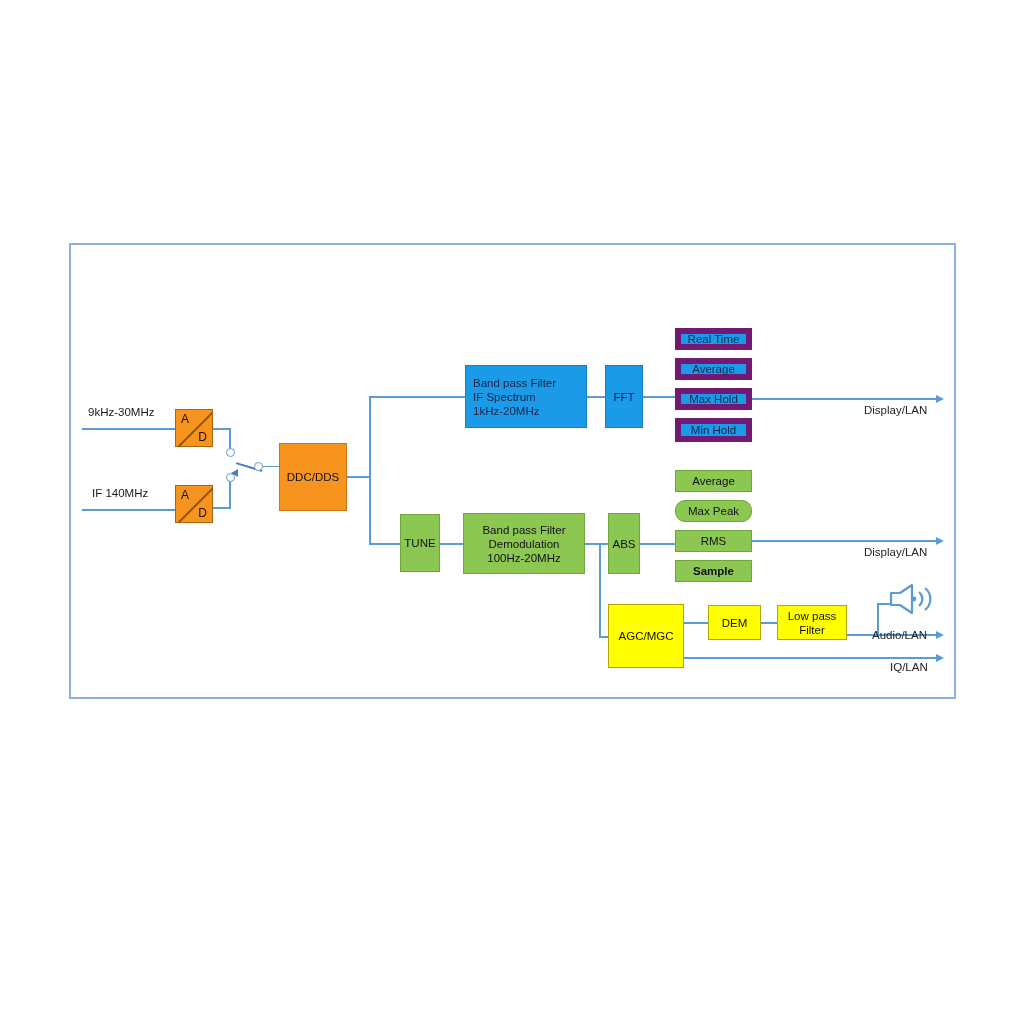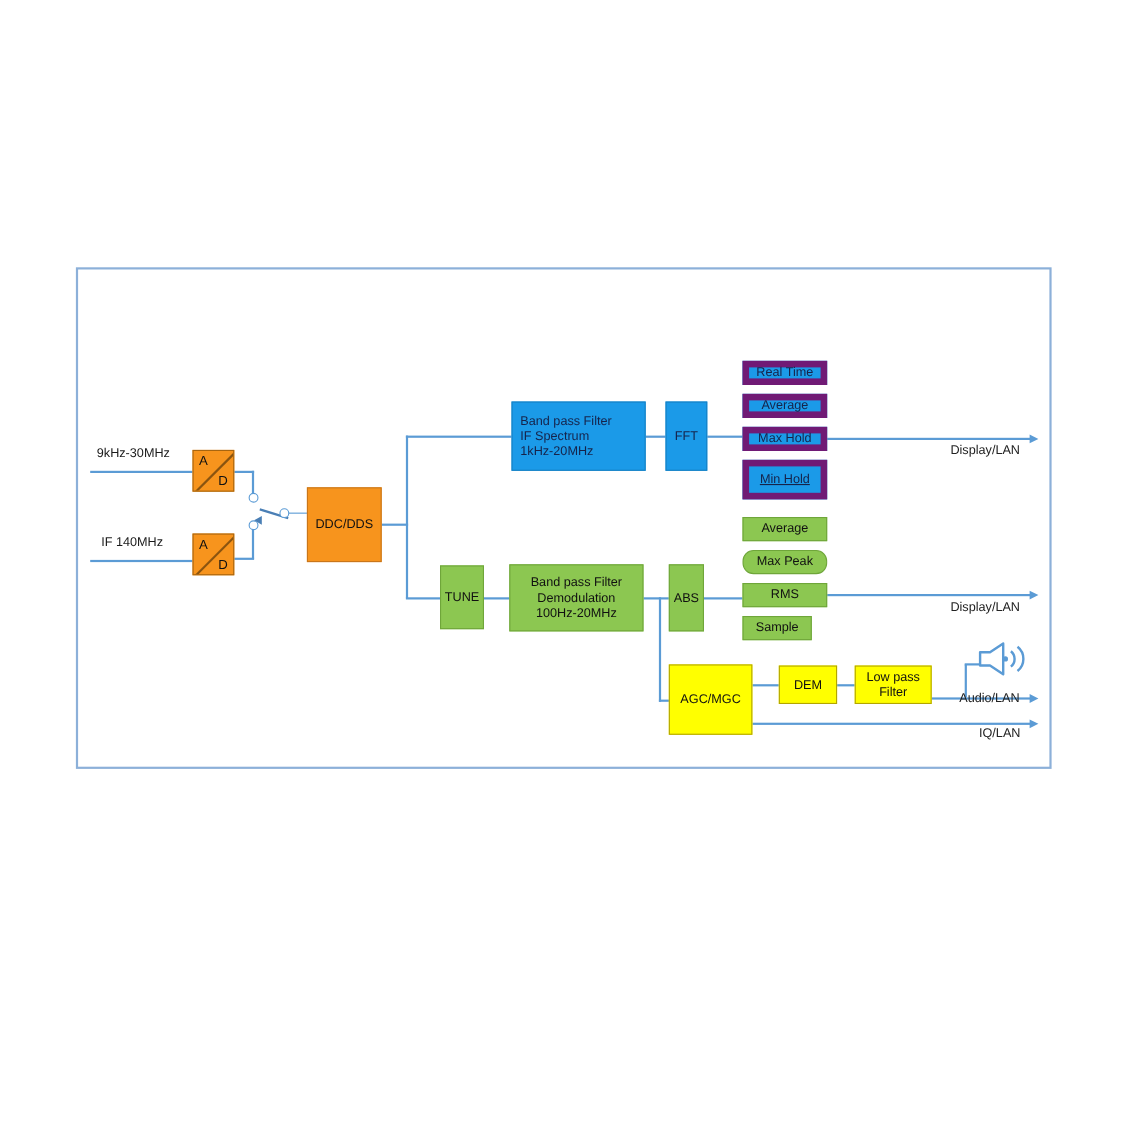--- a/index.html
+++ b/index.html
@@ -174,21 +174,21 @@
 
   <div class="wire wh" style="left:587px;top:396px;width:18px;"></div>
 
   <div class="blk blue" style="left:605px;top:365px;width:38px;height:63px;">FFT</div>
 
   <div class="wire wh" style="left:643px;top:396px;width:32px;"></div>
 
   <div class="blk blue-lbl" style="left:675px;top:328px;width:77px;height:22px;">Real Time</div>
   <div class="blk blue-lbl" style="left:675px;top:358px;width:77px;height:22px;">Average</div>
   <div class="blk blue-lbl" style="left:675px;top:388px;width:77px;height:22px;">Max Hold</div>
-  <div class="blk blue-lbl" style="left:675px;top:418px;width:77px;height:36px;text-decoration:underline;">Min Hold</div>
+  <div class="blk blue-lbl" style="left:675px;top:418px;width:77px;height:24px;">Min Hold</div>
 
   <div class="wire wh" style="left:752px;top:398px;width:186px;"></div>
   <div class="arrow" style="left:936px;top:394.5px;"></div>
   <div class="lbl" style="left:864px;top:404px;">Display/LAN</div>
 
   <div class="wire wh" style="left:369px;top:543px;width:31px;"></div>
 
   <div class="blk green" style="left:400px;top:514px;width:40px;height:58px;">TUNE</div>
 
   <div class="wire wh" style="left:440px;top:543px;width:23px;"></div>
@@ -199,21 +199,21 @@
 
   <div class="wire wh" style="left:585px;top:543px;width:23px;"></div>
 
   <div class="blk green" style="left:608px;top:513px;width:32px;height:61px;">ABS</div>
 
   <div class="wire wh" style="left:640px;top:543px;width:35px;"></div>
 
   <div class="blk green" style="left:675px;top:470px;width:77px;height:22px;">Average</div>
   <div class="blk green" style="left:675px;top:500px;width:77px;height:22px;border-radius:10px;">Max Peak</div>
   <div class="blk green" style="left:675px;top:530px;width:77px;height:22px;">RMS</div>
-  <div class="blk green" style="left:675px;top:560px;width:63px;height:22px;">Sample</div>
+  <div class="blk green" style="left:675px;top:560px;width:77px;height:22px;font-weight:bold;">Sample</div>
 
   <div class="wire wh" style="left:752px;top:540px;width:186px;"></div>
   <div class="arrow" style="left:936px;top:536.5px;"></div>
   <div class="lbl" style="left:864px;top:546px;">Display/LAN</div>
 
   <div class="wire wv" style="left:599px;top:543px;height:95px;"></div>
   <div class="wire wh" style="left:599px;top:636px;width:10px;"></div>
 
   <div class="blk yellow" style="left:608px;top:604px;width:76px;height:64px;">AGC/MGC</div>
 

